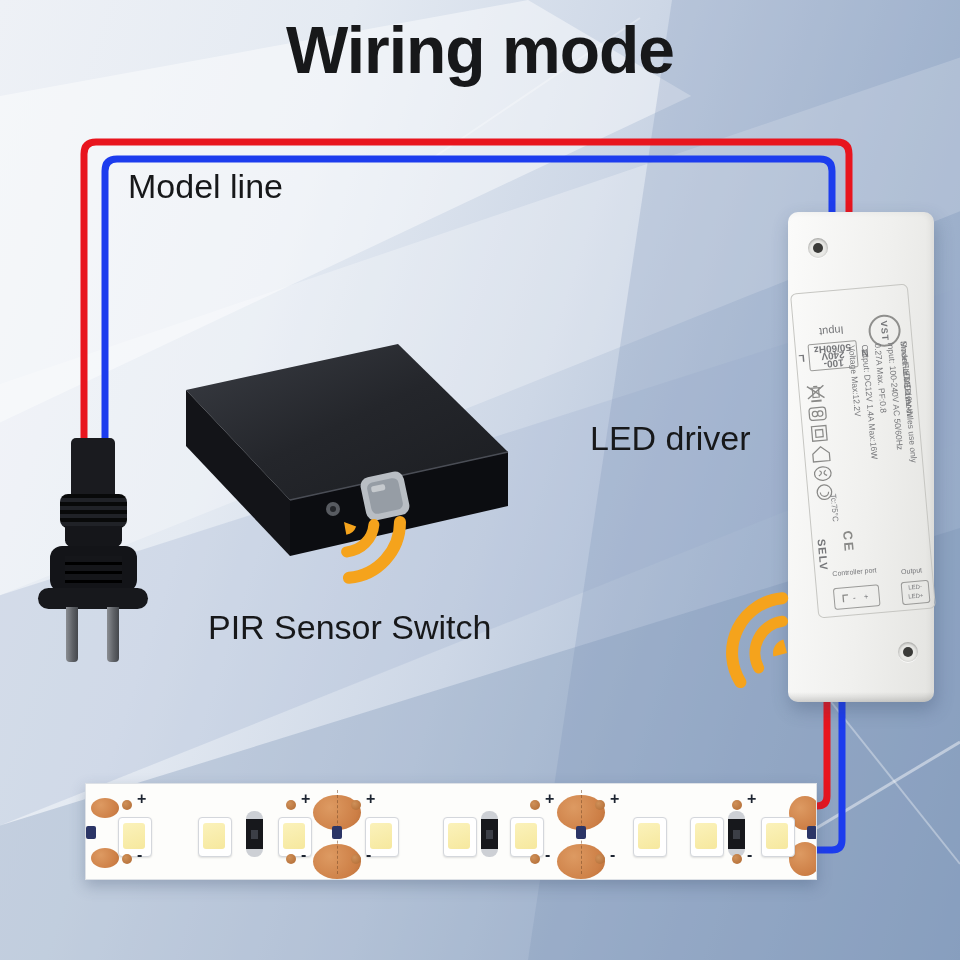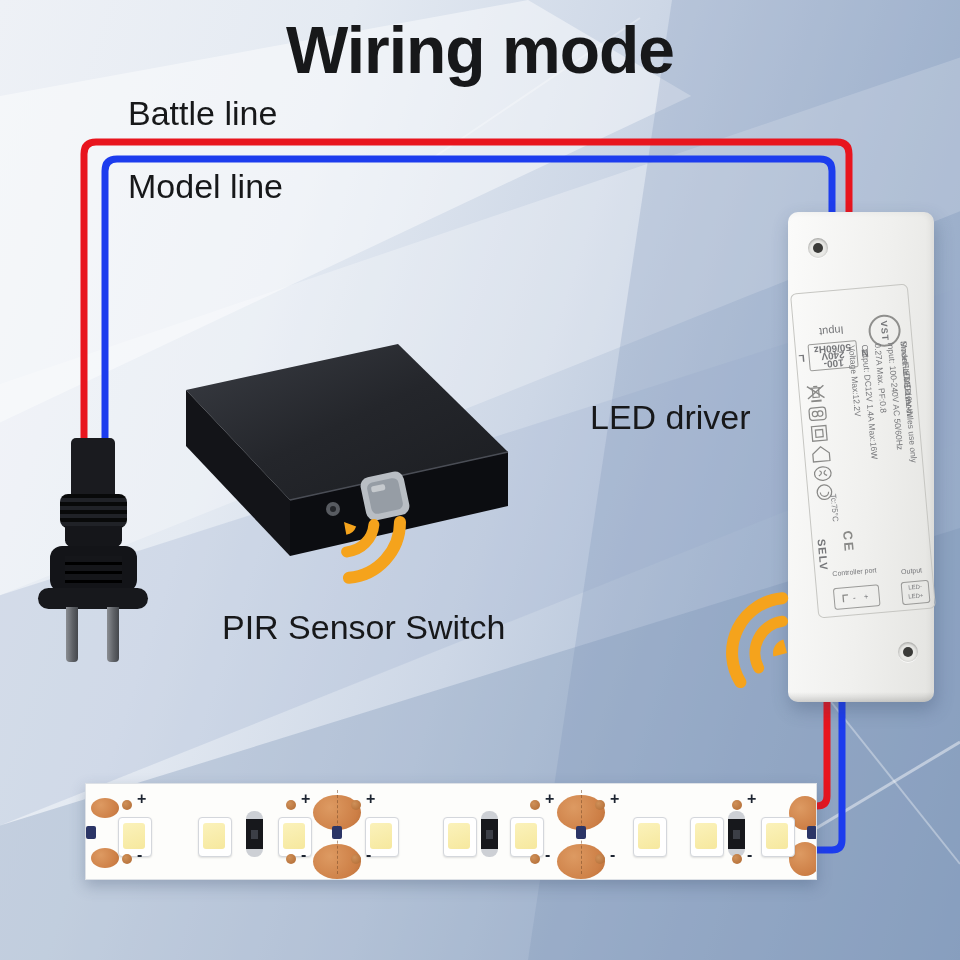--- a/index.html
+++ b/index.html
@@ -281,18 +281,17 @@
       <path d="M400,522 A56,56 0 0 1 348.9,577.8" stroke-width="12"></path>
     </g>
     <g stroke="var(--signal)" fill="none" stroke-linecap="round">
       <path d="M787,653 L773.5,656.6 A14,14 0 0 1 783.4,639.5 Z" fill="var(--signal)" stroke="none"></path>
       <path d="M758.7,668 A32,32 0 0 1 782.5,621.3" stroke-width="11"></path>
       <path d="M740.4,682.1 A55,55 0 0 1 782.2,598.2" stroke-width="12"></path>
     </g>
   </svg>
 
   <div class="title">Wiring mode</div>
-  <div class="calloutlabel" style="left:128px;top:94px">Battle line</div>
   <div class="calloutlabel" style="left:128px;top:167px">Model line</div>
-  <div class="calloutlabel" style="left:590px;top:398px">LED driver</div>
-  <div class="calloutlabel" style="left:222px;top:608px">PIR Sensor Switch</div>
+  <div class="calloutlabel" style="left:590px;top:419px">LED driver</div>
+  <div class="calloutlabel" style="left:208px;top:608px">PIR Sensor Switch</div>
 
 </div>
 
 </body></html>

